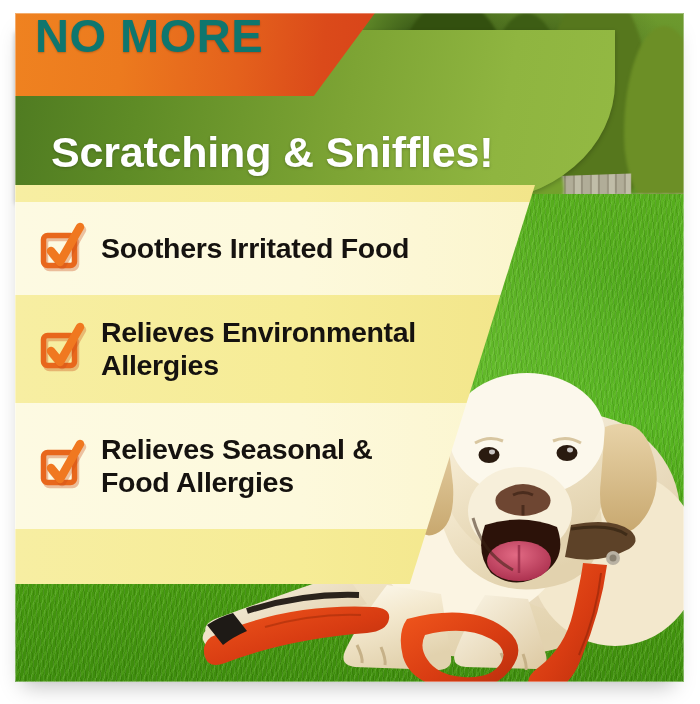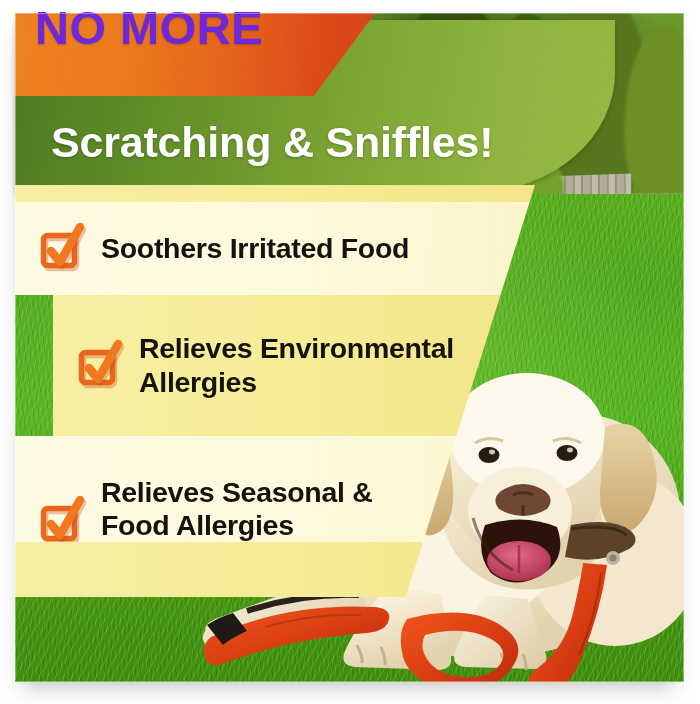--- a/index.html
+++ b/index.html
@@ -139,21 +139,21 @@
     filter: blur(3px);
   }
 
   
   .dog { position: absolute; left: 0; top: 0; width: 669px; height: 669px; }
 
   
   .header-band {
     position: absolute;
     left: 15px;
-    top: 20px;
+    top: 30px;
     width: 600px;
     height: 172px;
     background: linear-gradient(100deg, #4e7a21 0%, #5f8c26 22%, #7da434 55%, #8fb540 80%, #93b943 100%);
     border-bottom-right-radius: 140px 120px;
     box-shadow: 0 2px 5px rgba(0,0,0,0.22);
   }
 
   
   .flag {
     position: absolute;
@@ -161,22 +161,22 @@
     top: 13px;
     width: 360px;
     height: 83px;
     background: linear-gradient(95deg, #ef8220 0%, #ec7a1e 30%, #e4611c 62%, #db4a1a 85%, #d8441a 100%);
     clip-path: polygon(0 0, 100% 0, 83% 100%, 0 100%);
     box-shadow: 0 2px 4px rgba(0,0,0,0.25);
   }
   .flag-label {
     position: absolute;
     left: 35px;
-    top: 4px;
-    color: #6d28d9;
+    top: 12px;
+    color: #0f766e;
     font-size: 47px;
     font-weight: bold;
     letter-spacing: 0.5px;
     line-height: 1;
     white-space: nowrap;
     text-shadow: 0 1px 2px rgba(0,0,0,0.22);
   }
 
   .headline {
     position: absolute;
@@ -206,22 +206,22 @@
     box-sizing: border-box;
     display: flex;
     align-items: center;
     padding-left: 24px;
   }
   .band-a { background: linear-gradient(90deg, #f7eea2 0%, #f6ec96 55%, #f2e58a 100%); }
   .band-b { background: linear-gradient(90deg, #fdfae2 0%, #fdf9dc 55%, #fbf5cd 100%); }
 
   .row-0 { height: 17px;  }
   .row-1 { height: 93px;  }
-  .row-2 { height: 141px; margin-left: 38px; }
-  .row-3 { height: 106px; align-items: flex-end; }
+  .row-2 { height: 108px; }
+  .row-3 { height: 126px; }
   .row-4 { height: 116px; }
   .row-5 { height: 55px;  }
 
   .check {
     position: relative;
     width: 44px;
     height: 44px;
     flex: 0 0 44px;
     margin-right: 18px;
     margin-top: -4px;

